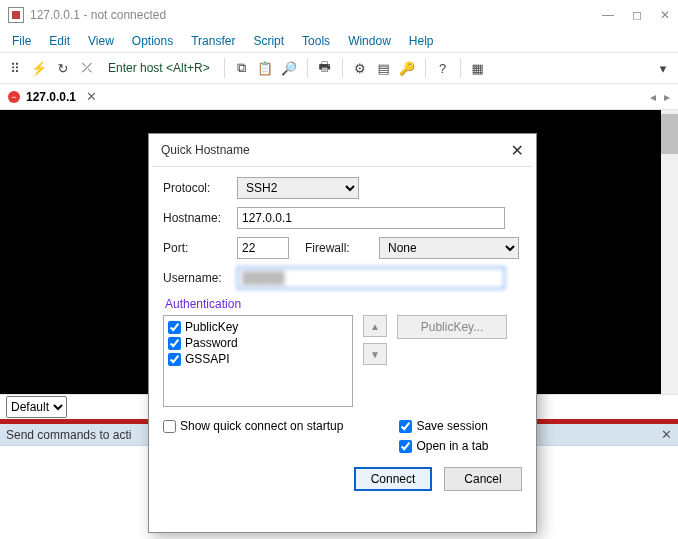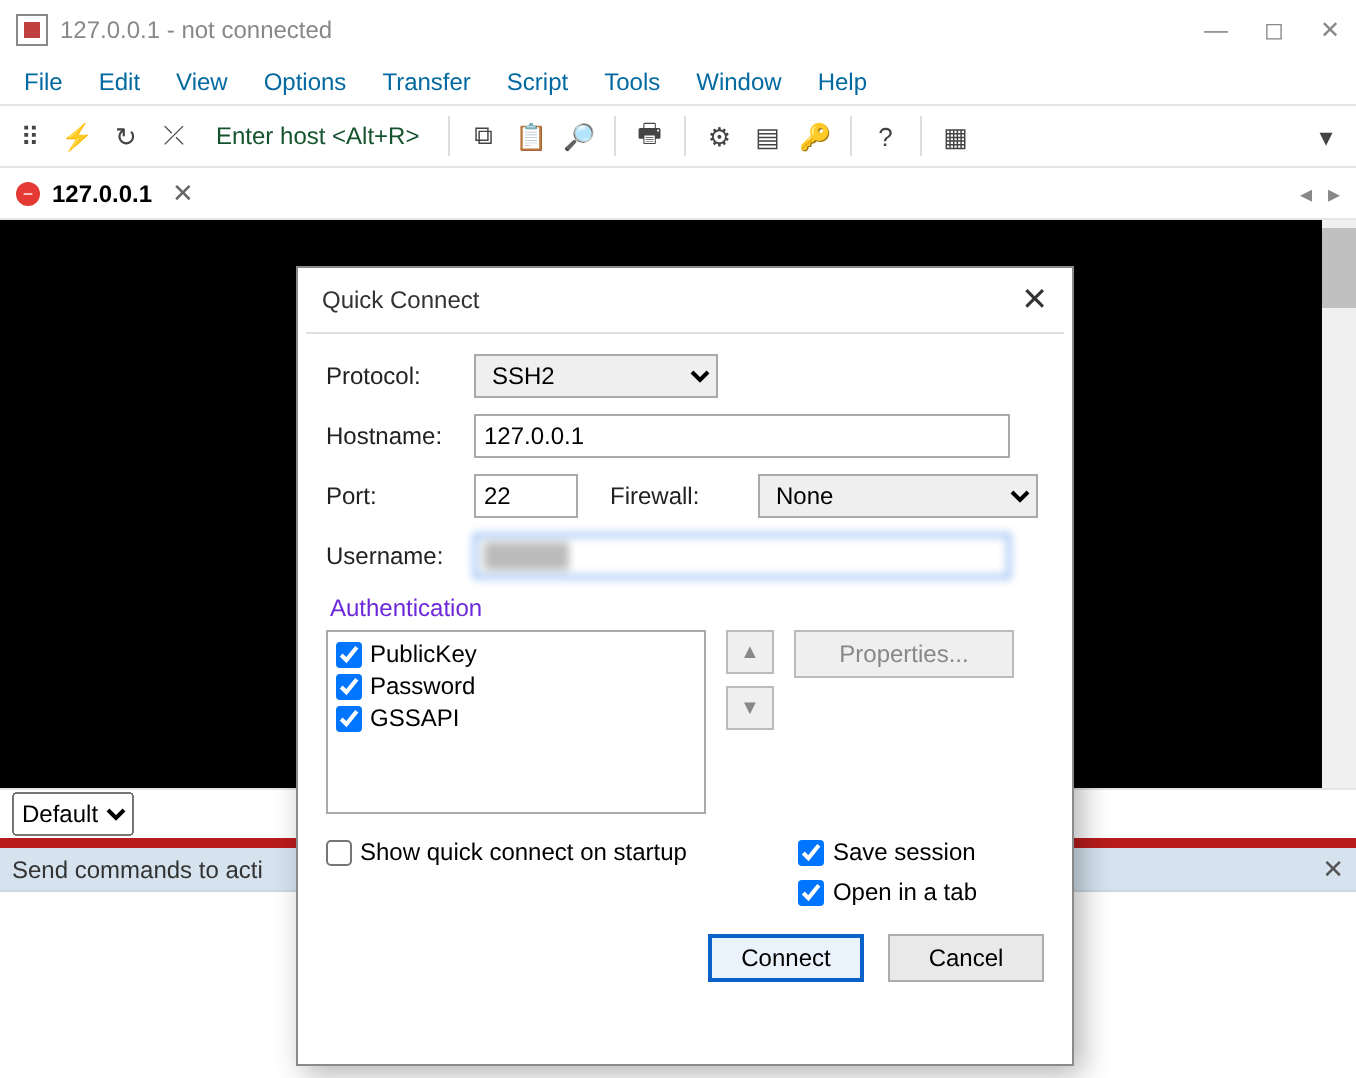--- a/index.html
+++ b/index.html
@@ -131,21 +131,21 @@
   <select><option>Default</option></select>
 </div>
 
 <div class="status-row">
   <span>Send commands to acti</span>
   <span class="close-x">✕</span>
 </div>
 
 <div class="dialog">
   <div class="dlg-title">
-    <span>Quick Connect</span>
+    <span>Quick Hostname</span>
     <span class="dlg-x">✕</span>
   </div>
   <div class="dlg-sep"></div>
   <div class="dlg-body">
     <div class="form-row">
       <label>Protocol:</label>
       <select id="protocol"><option>SSH2</option></select>
     </div>
     <div class="form-row">
       <label>Hostname:</label>
@@ -176,21 +176,21 @@
             </label>
           <label>
               <input type="checkbox" checked="" style="">
               <span>GSSAPI</span>
             </label>
         </div>
         <div class="auth-side">
           <div class="sq-btn">▲</div>
           <div class="sq-btn">▼</div>
         </div>
-        <button class="prop-btn">Properties...</button>
+        <button class="prop-btn">PublicKey...</button>
       </div>
     </div>
 
     <div class="opts">
       <div class="opts-col">
         <label>
             <input type="checkbox" style="">
             <span>Show quick connect on startup</span>
           </label>
       </div>

